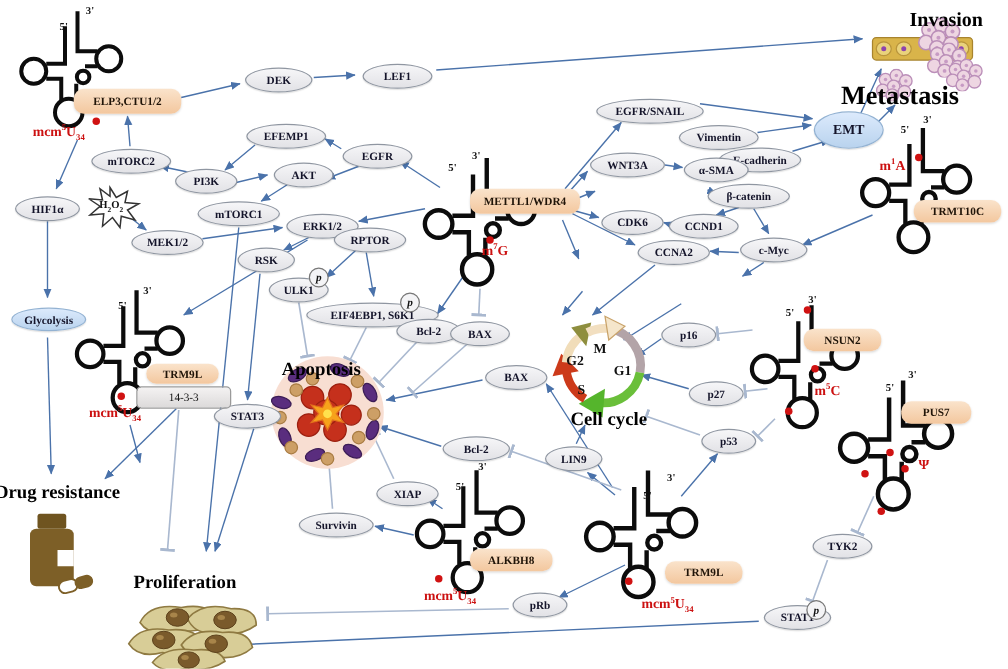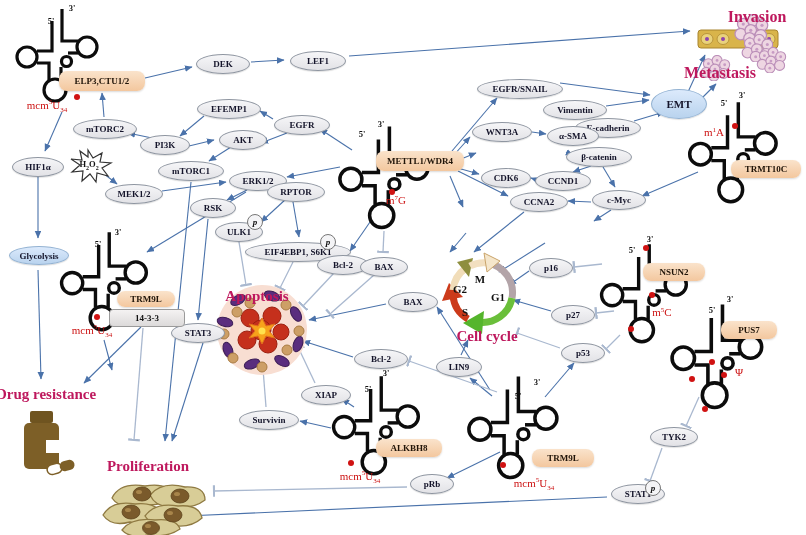--- a/index.html
+++ b/index.html
@@ -6,25 +6,25 @@
   #fig{position:relative;width:806px;height:535px;background:#fff;overflow:hidden;
        font-family:"Liberation Serif","DejaVu Serif",serif;}
   svg.layer{position:absolute;left:0;top:0;z-index:1;}
   .n{position:absolute;z-index:3;height:18px;border:1px solid #8f96a1;border-radius:50%;
      background:linear-gradient(#f6f6f8,#e2e2e6);display:flex;align-items:center;justify-content:center;
      font-weight:bold;font-size:9px;color:#14142a;white-space:nowrap;box-shadow:0 1px 1px rgba(0,0,0,.12);}
   .ebox{position:absolute;z-index:3;border-radius:8px;background:linear-gradient(#fae3cb,#f3c79e);
      display:flex;align-items:center;justify-content:center;font-weight:bold;font-size:9px;color:#201408;
      box-shadow:0 1px 2px rgba(0,0,0,.15);}
   .gbox{position:absolute;z-index:3;border-radius:4px;background:linear-gradient(#f4f2f2,#dcdada);
-     border:1px solid #9a9a9a;display:flex;align-items:center;justify-content:center;font-weight:bold;
+     border:1px solid #9a9a9a;display:flex;align-items:center;justify-content:center;font-weight:normal;
      font-size:9px;color:#111;}
   .bluen{background:linear-gradient(#dceafc,#b9d3ee);border:1px solid #93b2d2;}
-  .hd{position:absolute;z-index:4;font-weight:bold;color:#be185d;transform:translateX(-50%);white-space:nowrap;}
-  .red{position:absolute;z-index:4;color:#cc1111;font-weight:normal;font-size:11px;transform:translate(-50%,-50%);white-space:nowrap;}
+  .hd{position:absolute;z-index:4;font-weight:bold;color:#000000;transform:translateX(-50%);white-space:nowrap;}
+  .red{position:absolute;z-index:4;color:#cc1111;font-weight:bold;font-size:11px;transform:translate(-50%,-50%);white-space:nowrap;}
   .red sup{font-size:7px;vertical-align:super;}
   .red sub{font-size:7px;vertical-align:sub;}
   .pdot{position:absolute;z-index:5;width:6px;height:6px;border-radius:50%;background:#d01212;}
   .pc{position:absolute;z-index:5;width:14px;height:14px;border-radius:50%;border:1px solid #777;
       background:#f4f4f6;display:flex;align-items:center;justify-content:center;
       font-size:9px;font-weight:bold;font-style:italic;color:#111;}
   .end5,.end3{position:absolute;z-index:4;font-size:8.5px;font-weight:bold;color:#111;transform:translate(-50%,-50%);}
   .ph{position:absolute;z-index:4;font-weight:bold;font-size:11px;color:#111;transform:translate(-50%,-50%);}
   .star{position:absolute;z-index:4;font-weight:bold;font-size:8.5px;color:#111;transform:translate(-50%,-50%);}
   .star sub{font-size:6px;}
@@ -421,21 +421,21 @@
       <span>14-3-3</span>
     </div>
 <div class="ebox" style="left:376px;top:439px;width:66px;height:18px">
       <span>ALKBH8</span>
     </div>
 <div class="ebox" style="left:532px;top:449px;width:62px;height:18px">
       <span>TRM9L</span>
     </div>
 
 <div class="hd" style="left:757px;top:8px;font-size:16px"><span>Invasion</span></div>
-<div class="hd" style="left:720px;top:64px;font-size:16px"><span>Metastasis</span></div>
+<div class="hd" style="left:720px;top:64px;font-size:21px"><span>Metastasis</span></div>
 <div class="hd" style="left:46px;top:386px;font-size:15px"><span>Drug resistance</span></div>
 <div class="hd" style="left:148px;top:458px;font-size:15px"><span>Proliferation</span></div>
 <div class="hd" style="left:257px;top:288px;font-size:15px"><span>Apoptosis</span></div>
 <div class="hd" style="left:487px;top:328px;font-size:15px"><span>Cell cycle</span></div>
 
 <div class="ph" style="left:480px;top:279px"><span>M</span></div>
 <div class="ph" style="left:460px;top:289px"><span>G2</span></div>
 <div class="ph" style="left:498px;top:297px"><span>G1</span></div>
 <div class="ph" style="left:465px;top:312px"><span>S</span></div>
 

